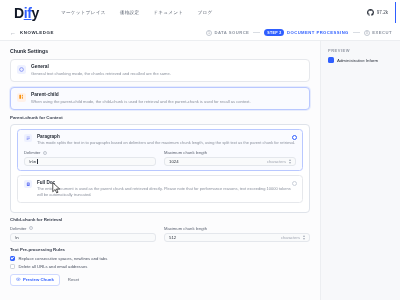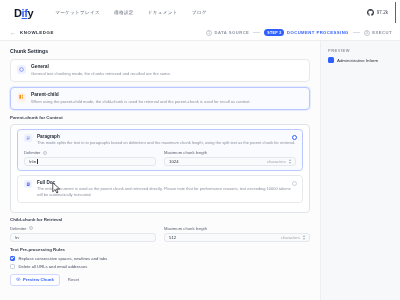--- a/index.html
+++ b/index.html
@@ -9,21 +9,21 @@
     background: #ffffff;
     overflow: hidden;
   }
   .app { width: 400px; height: 300px; position: relative; background:#fcfcfd; }
 
   
   .topnav {
     height: 25px; background:#fff; display:flex; align-items:center;
     padding-left:14px; position:relative; z-index:5;
   }
-  .logo { font-size:11px; font-weight:bold; letter-spacing:-0.4px; color:#111827; }
+  .logo { font-size:14px; font-weight:bold; letter-spacing:-0.4px; color:#111827; }
   .logo .accent { color:#2f5fff; text-decoration:underline; text-decoration-thickness:1.2px; }
   .nav-links { display:flex; align-items:center; gap:14px; margin-left:22px; }
   .nav-link { font-size:4.6px; color:#5a6270; letter-spacing:0.3px; white-space:nowrap; cursor:pointer; }
   .nav-right { margin-left:auto; display:flex; align-items:center; gap:3px; padding-right:12px; }
   .gh-icon { width:7px; height:7px; display:block; }
   .gh-stars { font-size:4.6px; color:#444b57; }
   .nav-divider { position:absolute; right:4px; top:2px; bottom:2px; width:1.5px; background:#2f5fff; }
 
   
   .colguides { position:absolute; top:25px; left:0; right:0; height:8px; display:flex; }

